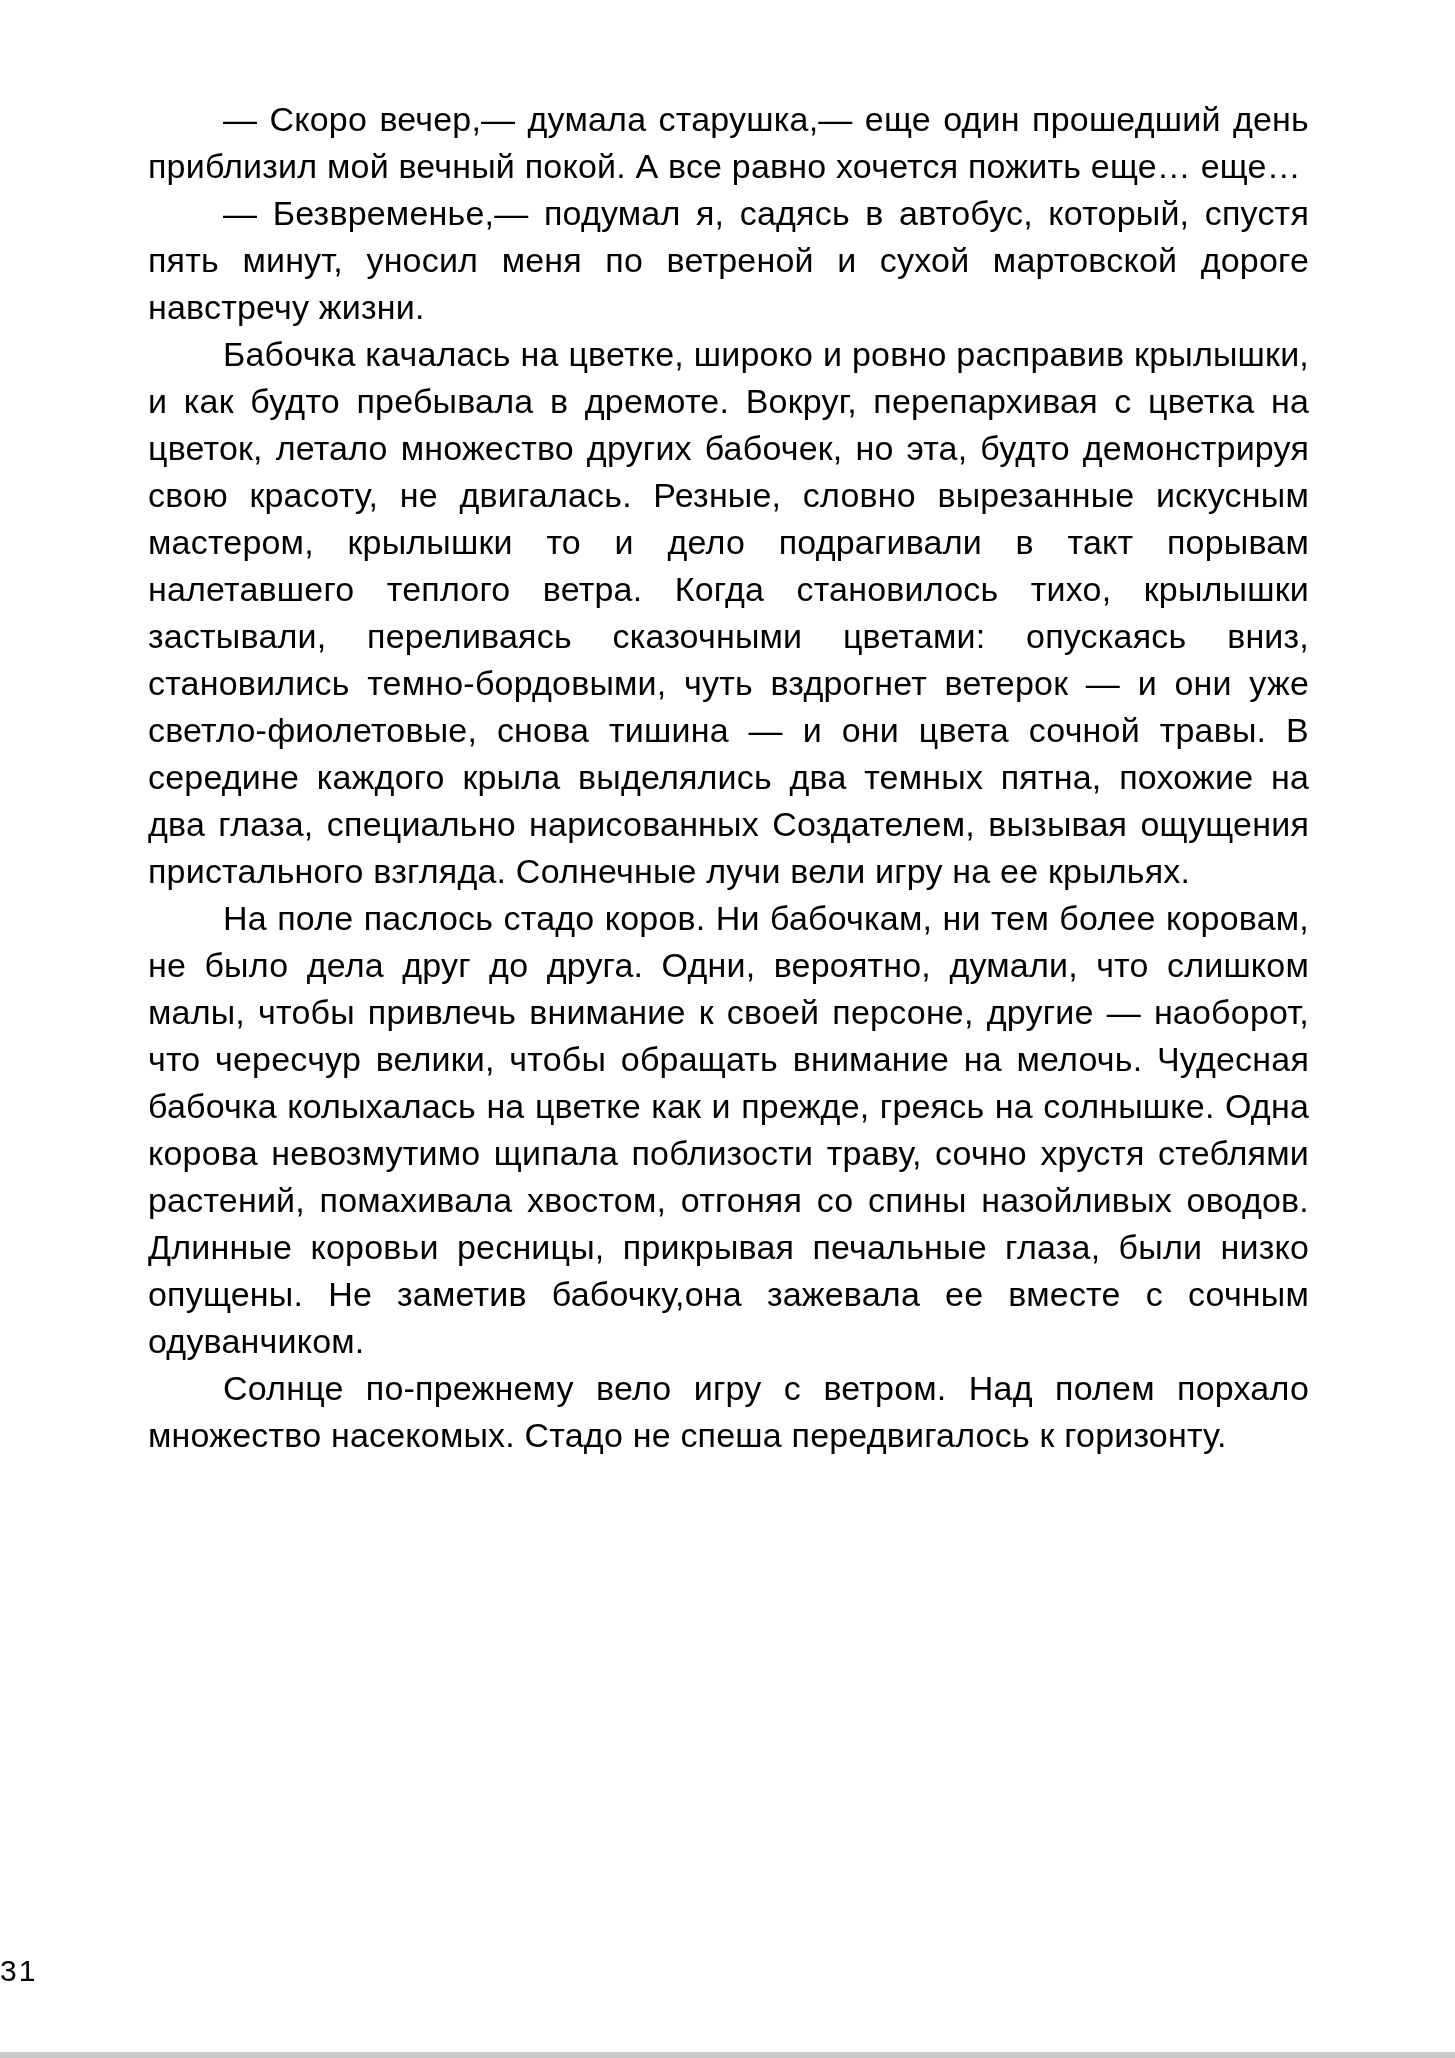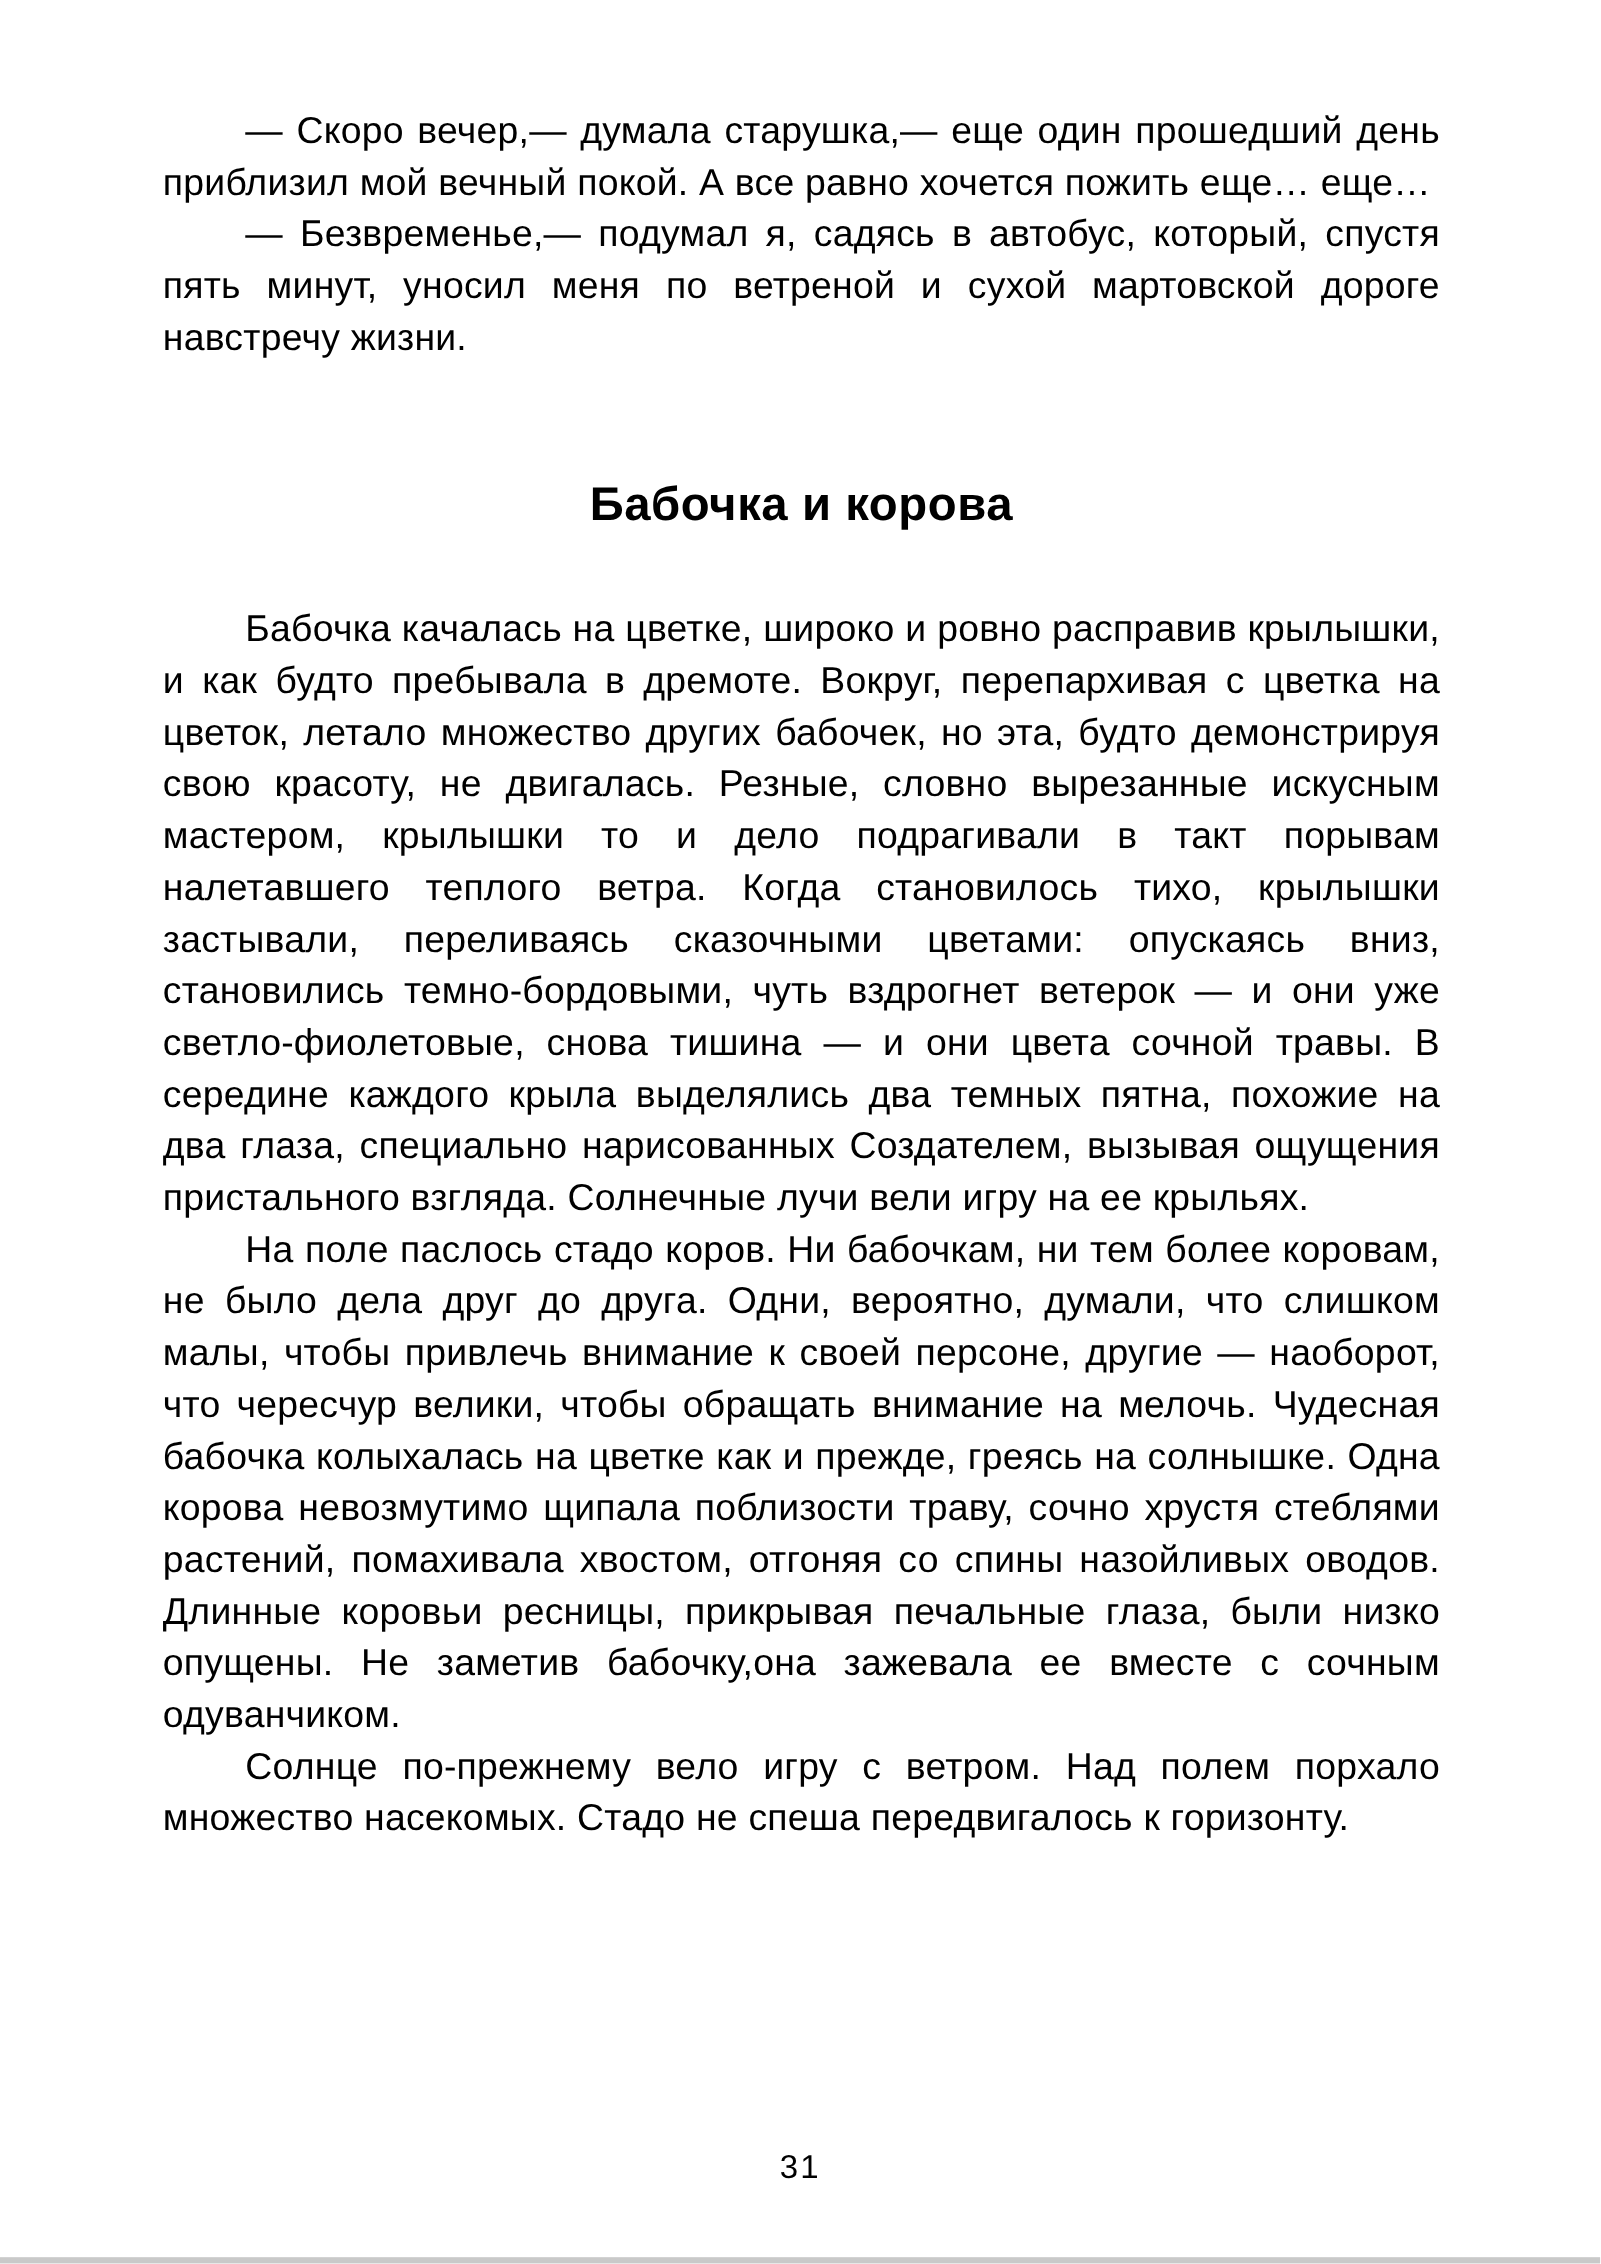--- a/index.html
+++ b/index.html
@@ -37,40 +37,39 @@
     line-height: 52px;
     font-weight: bold;
     text-align: center;
     letter-spacing: 0.5px;
   }
   .page-number {
     position: absolute;
     left: 0;
     right: 0;
     bottom: 70px;
-    text-align: center;
+    text-align: left;
     font-size: 30px;
     letter-spacing: 2px;
   }
   .scan-edge {
     position: absolute;
     left: 0;
     right: 0;
     bottom: 0;
     height: 6px;
     background: #c9c9c9;
   }
 </style>
 </head>
 <body>
 
 <div class="page">
   <div class="content">
     <p class="body-par">— Скоро вечер,— думала старушка,— еще один прошедший день приблизил мой вечный покой. А все равно хочется пожить еще… еще…</p>
     <p class="body-par">— Безвременье,— подумал я, садясь в автобус, который, спустя пять минут, уносил меня по ветреной и сухой мартовской дороге навстречу жизни.</p>
-    <h1 class="story-heading">Бабочка и корова</h1>
     <p class="body-par">Бабочка качалась на цветке, широко и ровно расправив крылышки, и как будто пребывала в дремоте. Вокруг, перепархивая с цветка на цветок, летало множество других бабочек, но эта, будто демонстрируя свою красоту, не двигалась. Резные, словно вырезанные искусным мастером, крылышки то и дело подрагивали в такт порывам налетавшего теплого ветра. Когда становилось тихо, крылышки застывали, переливаясь сказочными цветами: опускаясь вниз, становились темно-бордовыми, чуть вздрогнет ветерок — и они уже светло-фиолетовые, снова тишина — и они цвета сочной травы. В середине каждого крыла выделялись два темных пятна, похожие на два глаза, специально нарисованных Создателем, вызывая ощущения пристального взгляда. Солнечные лучи вели игру на ее крыльях.</p>
     <p class="body-par">На поле паслось стадо коров. Ни бабочкам, ни тем более коровам, не было дела друг до друга. Одни, вероятно, думали, что слишком малы, чтобы привлечь внимание к своей персоне, другие — наоборот, что чересчур велики, чтобы обращать внимание на мелочь. Чудесная бабочка колыхалась на цветке как и прежде, греясь на солнышке. Одна корова невозмутимо щипала поблизости траву, сочно хрустя стеблями растений, помахивала хвостом, отгоняя со спины назойливых оводов. Длинные коровьи ресницы, прикрывая печальные глаза, были низко опущены. Не заметив бабочку,она зажевала ее вместе с сочным одуванчиком.</p>
     <p class="body-par">Солнце по-прежнему вело игру с ветром. Над полем порхало множество насекомых. Стадо не спеша передвигалось к горизонту.</p>
   </div>
   <div class="page-number">31</div>
   <div class="scan-edge"></div>
 </div>
 
 </body></html>

